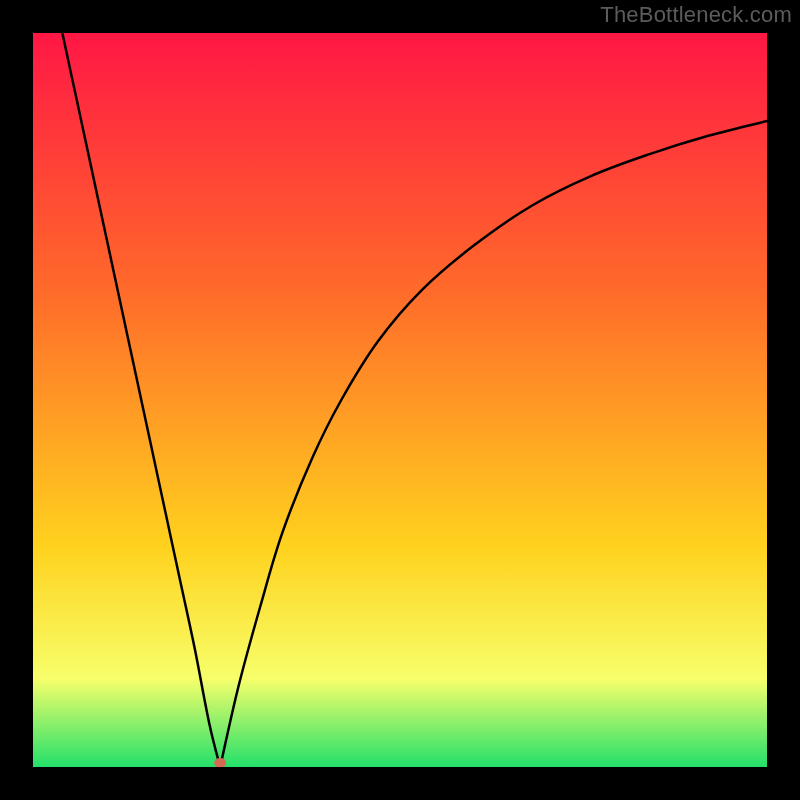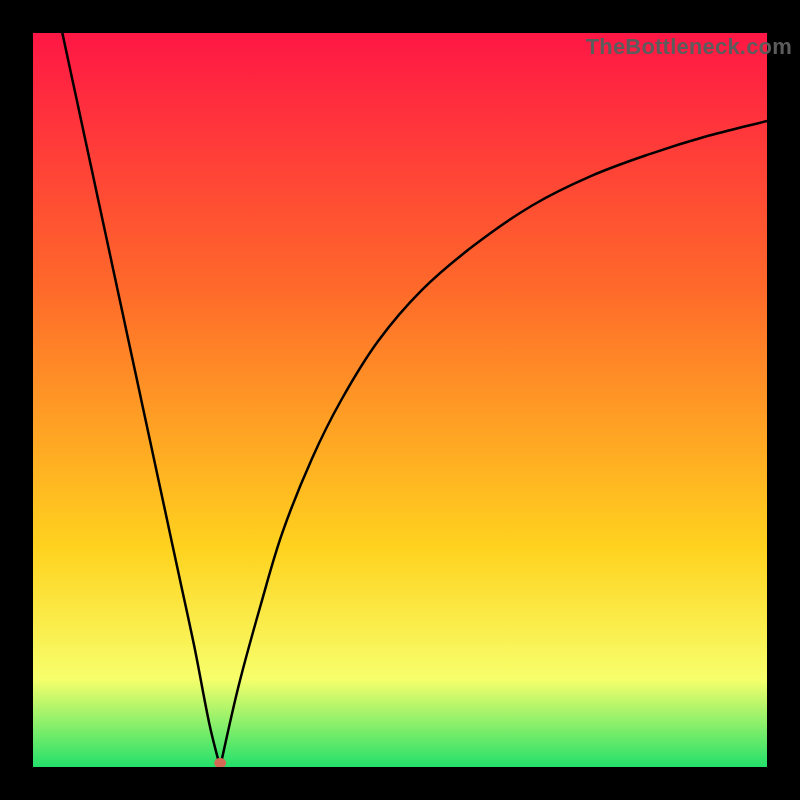--- a/index.html
+++ b/index.html
@@ -5,23 +5,22 @@
   * { margin: 0; padding: 0; box-sizing: border-box; }
   html, body { width: 800px; height: 800px; overflow: hidden; }
   body { background: #000; font-family: Arial, Helvetica, sans-serif; position: relative; }
   .stage { position: absolute; inset: 0; }
   .plot  { position: absolute; left: 33px; top: 33px; width: 734px; height: 734px; }
   .attribution {
     position: absolute;
     top: 2px; right: 8px;
     color: #5c5c5c;
     font-size: 22px;
-    font-weight: 700;
+    font-weight: 400;
     letter-spacing: 0.2px;
-    margin-top: 32px;
   }
 </style>
 </head>
 <body>
 
 <div class="stage">
   <svg class="plot" viewBox="0 0 734 734" preserveAspectRatio="none">
     <defs>
       <linearGradient id="bg" x1="0" y1="0" x2="0" y2="1">
         <stop offset="0%" stop-color="#ff1745"></stop>

